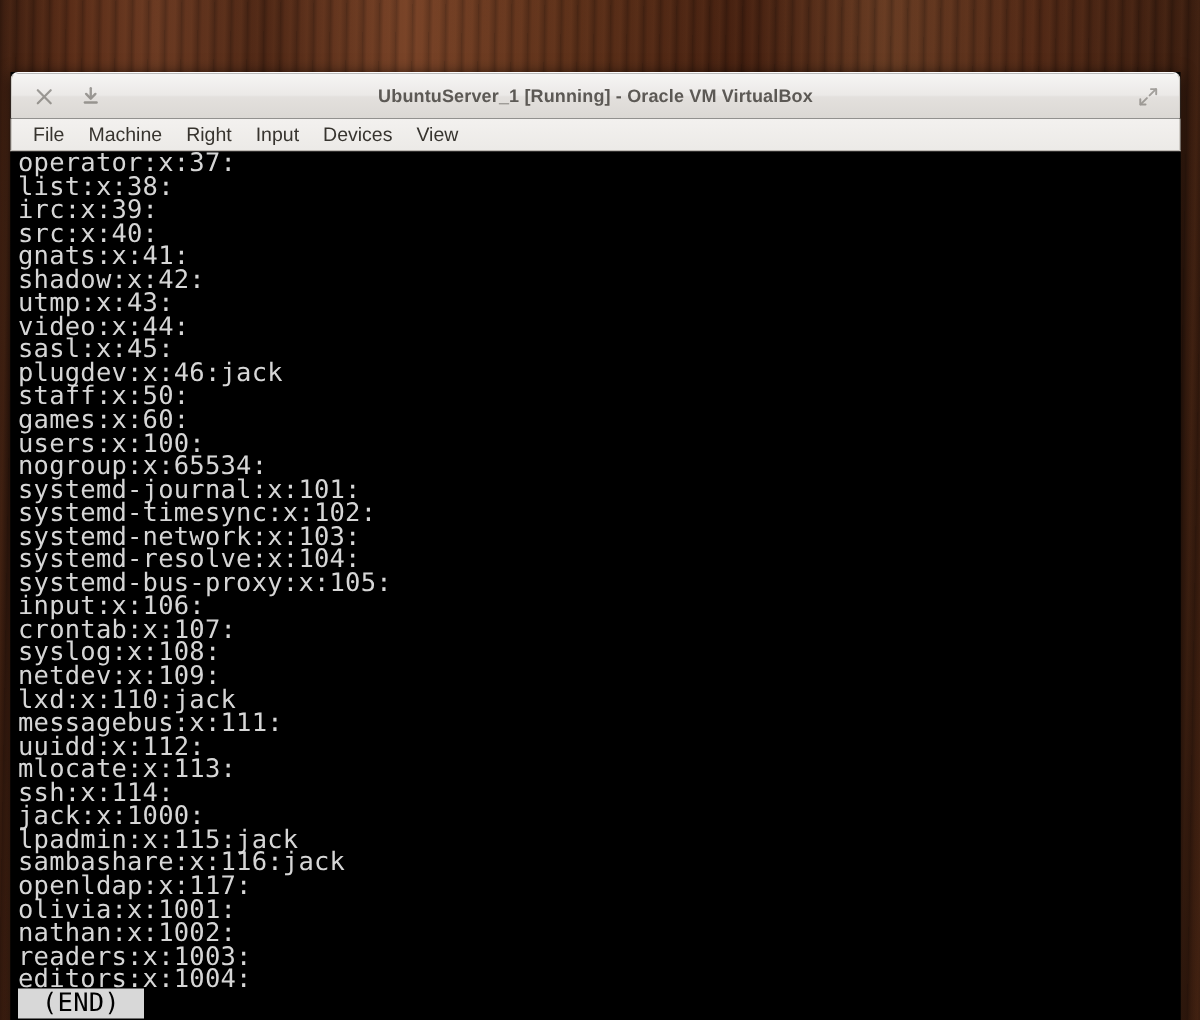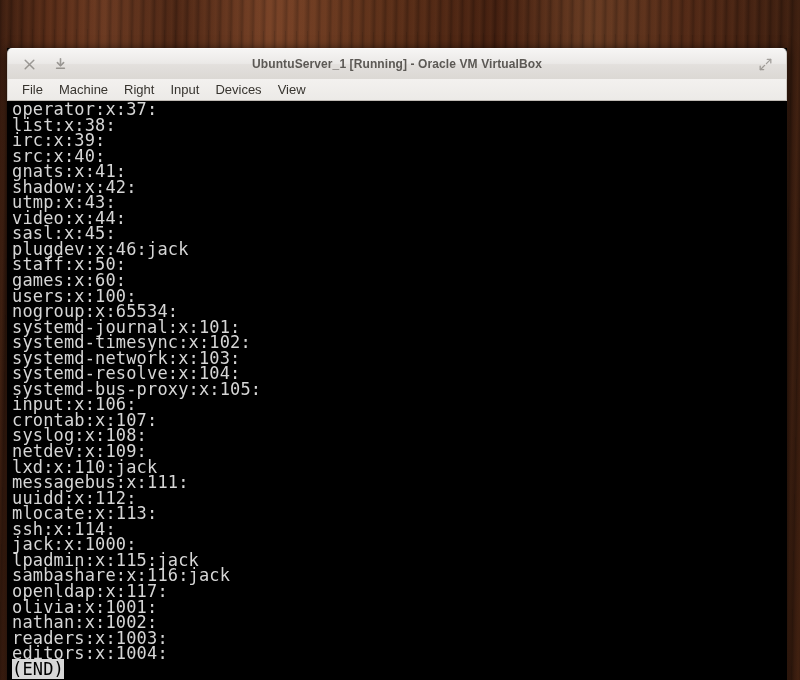--- a/index.html
+++ b/index.html
@@ -130,21 +130,21 @@
     line-height: 15.55px;
     color: #d6d6d6;
     white-space: pre;
     letter-spacing: 0.15px;
   }
   .tline { height: 15.55px; }
   .tline.inverse { display: block; }
   .tline.inverse span {
     background: #d8d8d8;
     color: #000000;
-    padding: 0 0;
+    padding: 0 16px;
   }
 
   
   #statusbar {
     height: 24px;
     flex: 0 0 24px;
     background: linear-gradient(to bottom, #f2f0ee 0%, #e7e4e1 55%, #ddd9d5 100%);
     border-top: 1px solid #b9b4ae;
     border-left: 1px solid #cfcbc6;
     border-right: 1px solid #cfcbc6;

